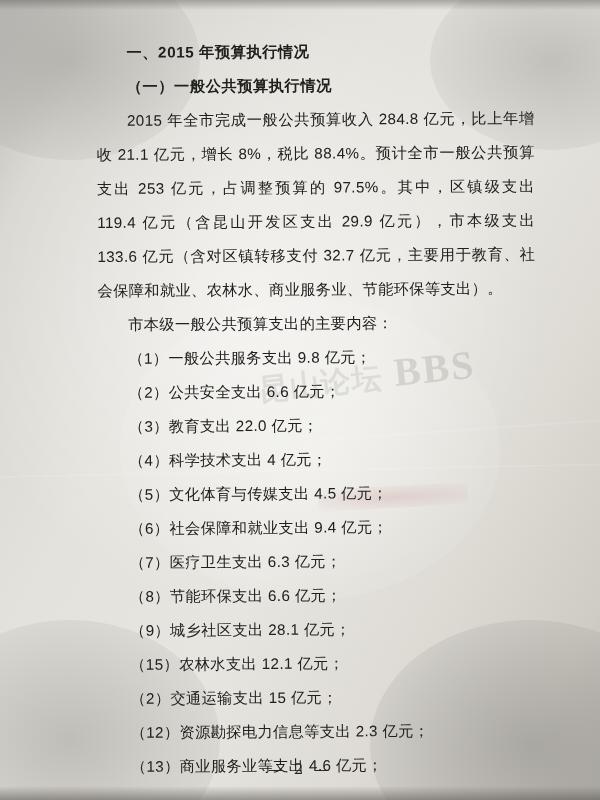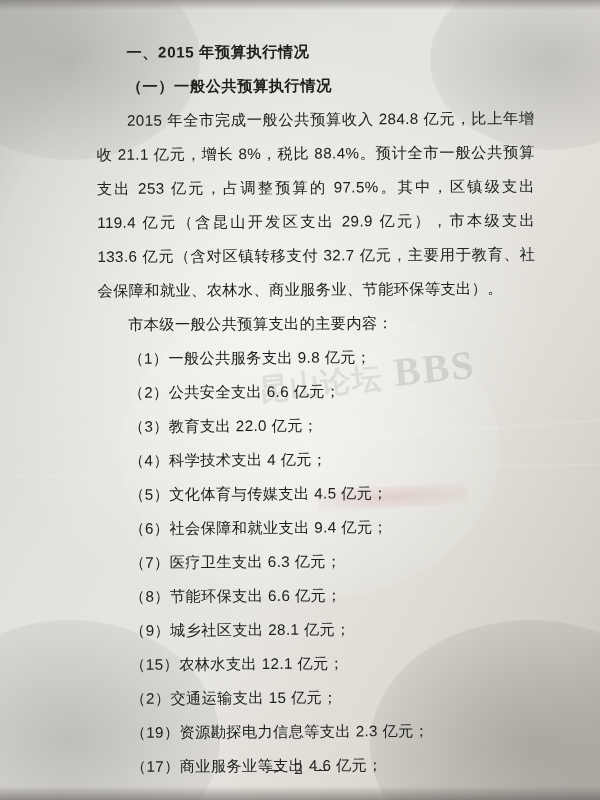--- a/index.html
+++ b/index.html
@@ -174,19 +174,19 @@
       <p class="list-line"><span>（2）</span><span>公共安全支出 6.6 亿元；</span></p>
       <p class="list-line"><span>（3）</span><span>教育支出 22.0 亿元；</span></p>
       <p class="list-line"><span>（4）</span><span>科学技术支出 4 亿元；</span></p>
       <p class="list-line"><span>（5）</span><span>文化体育与传媒支出 4.5 亿元；</span></p>
       <p class="list-line"><span>（6）</span><span>社会保障和就业支出 9.4 亿元；</span></p>
       <p class="list-line"><span>（7）</span><span>医疗卫生支出 6.3 亿元；</span></p>
       <p class="list-line"><span>（8）</span><span>节能环保支出 6.6 亿元；</span></p>
       <p class="list-line"><span>（9）</span><span>城乡社区支出 28.1 亿元；</span></p>
       <p class="list-line"><span>（15）</span><span>农林水支出 12.1 亿元；</span></p>
       <p class="list-line"><span>（2）</span><span>交通运输支出 15 亿元；</span></p>
-      <p class="list-line"><span>（19）</span><span>资源勘探电力信息等支出 2.3 亿元；</span></p>
-      <p class="list-line"><span>（17）</span><span>商业服务业等支出 4.6 亿元；</span></p>
+      <p class="list-line"><span>（12）</span><span>资源勘探电力信息等支出 2.3 亿元；</span></p>
+      <p class="list-line"><span>（13）</span><span>商业服务业等支出 4.6 亿元；</span></p>
     </div>
   </div>
 
   <div id="page-number">— 2 —</div>
 </div>
 
 </body></html>

